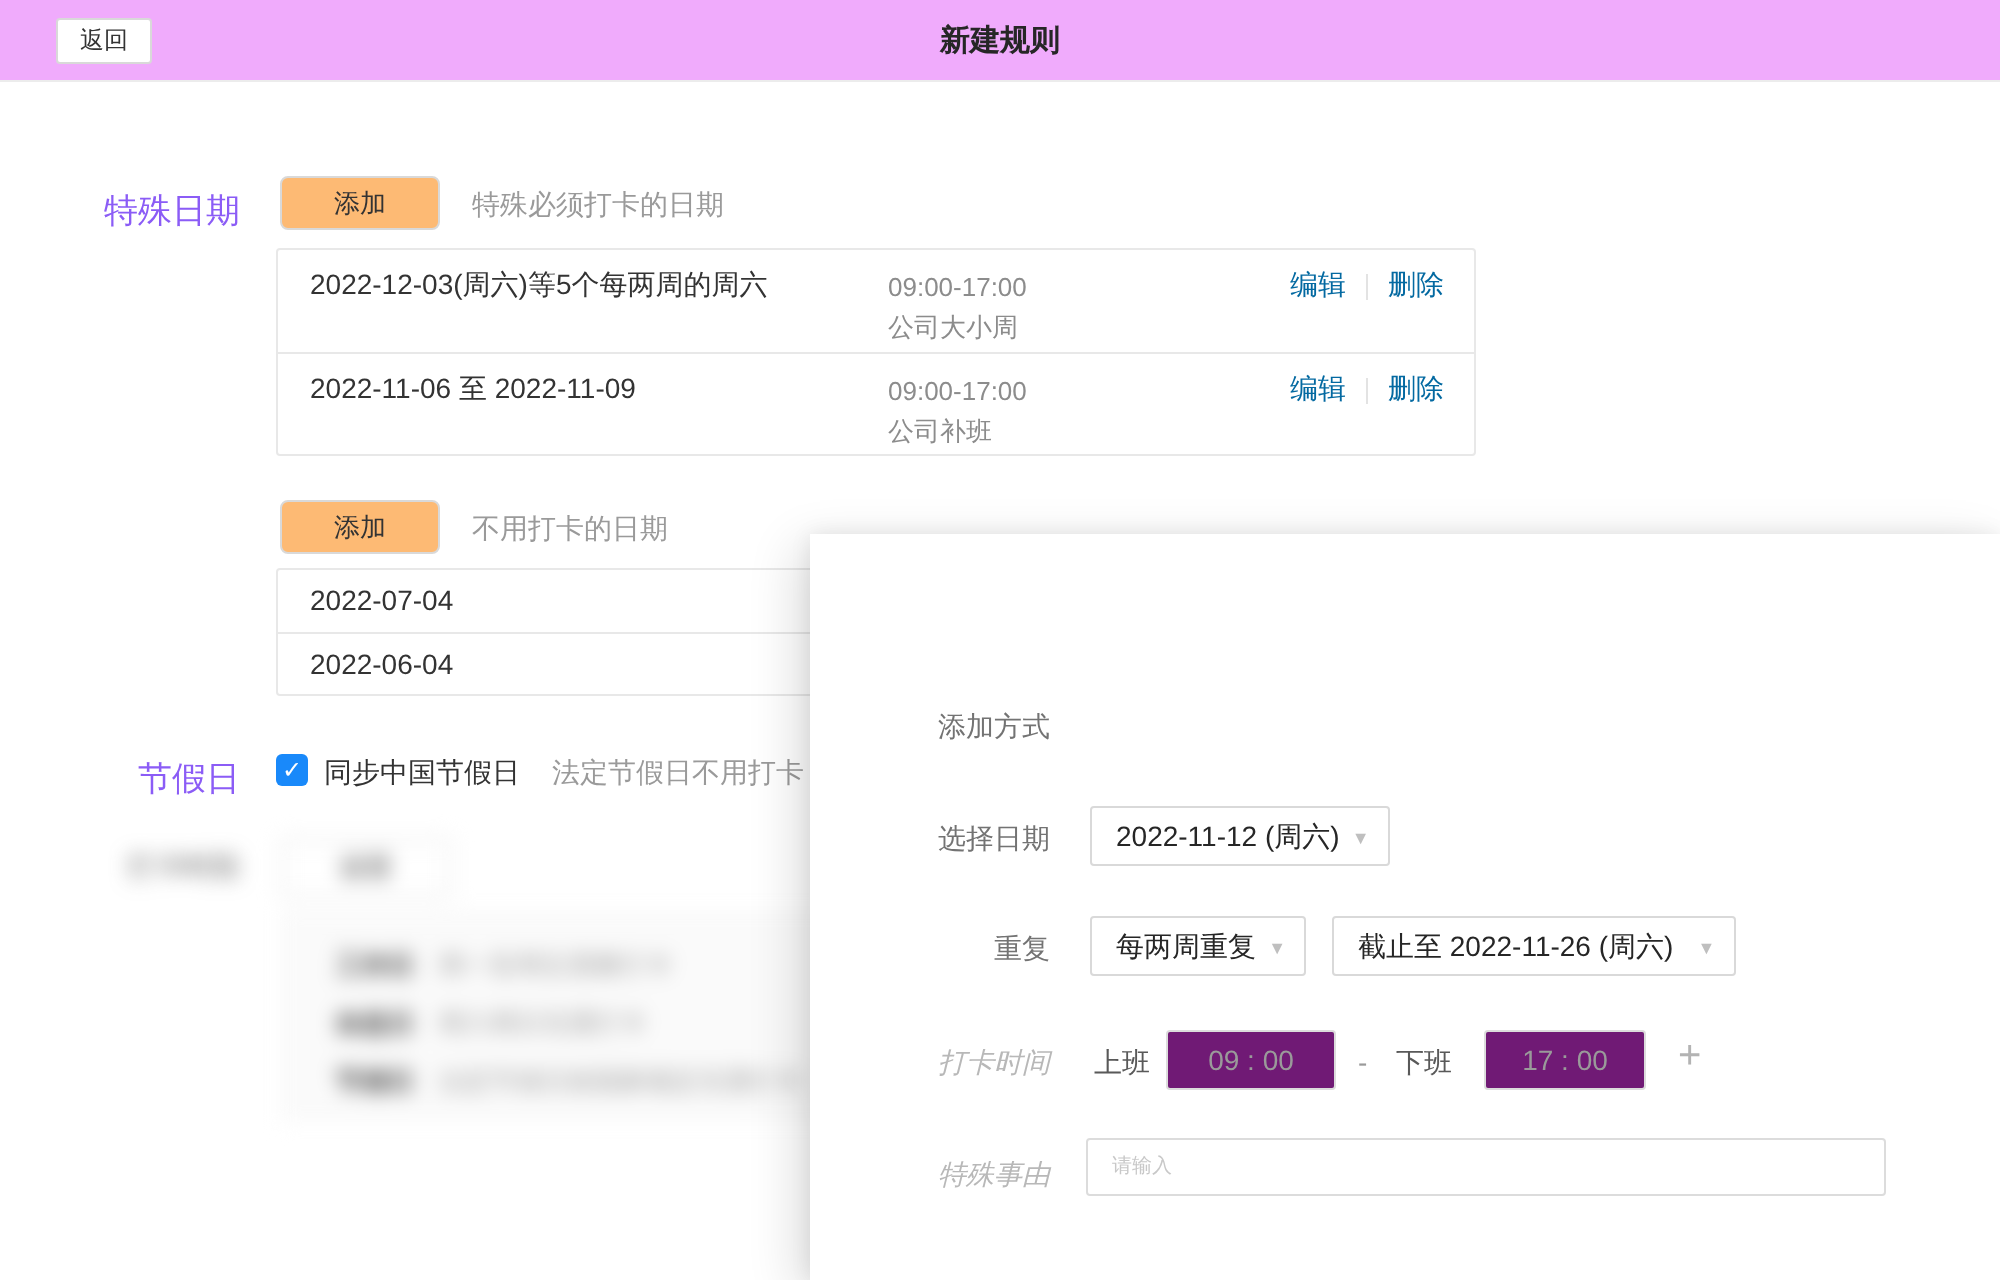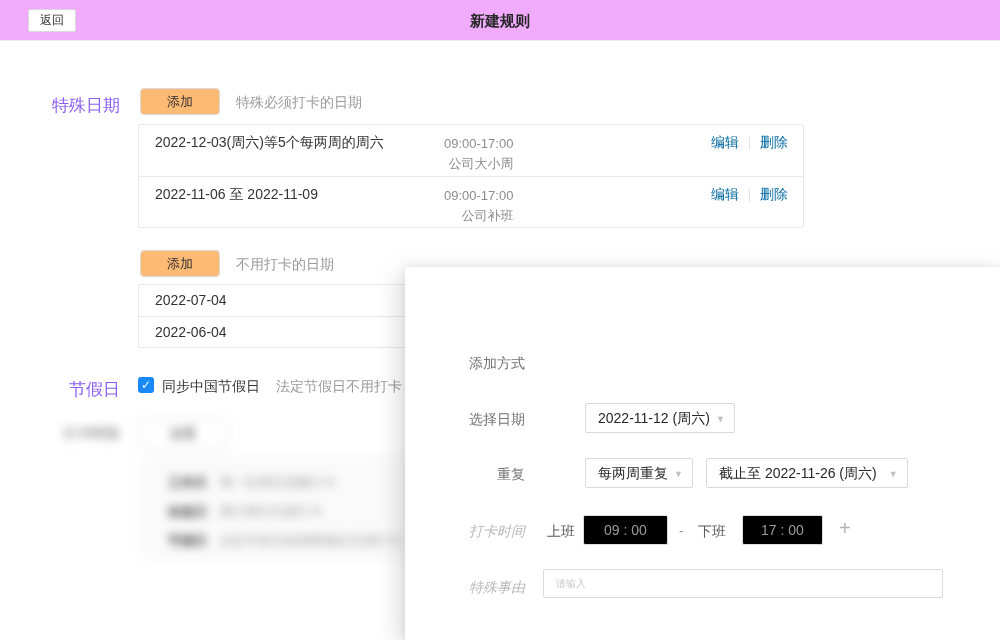--- a/index.html
+++ b/index.html
@@ -15,21 +15,21 @@
                 font-size:15px; font-weight:600; color:#262626; }
 
   
   .sec-label { position:absolute; left:30px; width:90px; text-align:right; font-size:17px; color:#8b5cf6; }
 
   .add-btn { position:absolute; width:80px; height:27px; background:#fdba74; border:1px solid #d9d9d9;
              border-radius:4px; font-size:13px; color:#333; text-align:center; line-height:25px; cursor:pointer; }
   .hint { position:absolute; font-size:14px; color:#9a9a9a; }
 
   
-  .tbl { position:absolute; left:138px; width:666px; border:1px solid #e8e8e8; border-radius:2px; background:#fff;text-align:right; }
+  .tbl { position:absolute; left:138px; width:600px; border:1px solid #e8e8e8; border-radius:2px; background:#fff; }
   .tbl .row { position:relative; }
   .tbl .row + .row { border-top:1px solid #e8e8e8; }
   .t1 .row { height:51px; }
   .t1 .date { position:absolute; left:16px; top:9px; font-size:14px; color:#333; }
   .t1 .timecol { position:absolute; left:305px; top:9px; font-size:13px; color:#8c8c8c; line-height:20px; }
   .t1 .ops { position:absolute; right:15px; top:9px; font-size:14px; display:flex; align-items:center; }
   .t1 .ops a { color:#0369a1; text-decoration:none; cursor:pointer; }
   .t1 .ops .vdiv { width:1px; height:13px; background:#e3e3e3; margin:0 10px; }
   .t2 .row { height:31px; }
   .t2 .date { position:absolute; left:16px; top:7px; font-size:14px; color:#333; }
@@ -61,24 +61,24 @@
   .m-label.dim { color:#b8b8b8;font-style:italic; }
 
   .radio { display:inline-block; width:16px; height:16px; border-radius:50%; vertical-align:-3px; cursor:pointer; }
   .radio.on { border:4.5px solid #1989fa; background:#fff; }
   .radio.off { border:1px solid #bfbfbf; background:#fff; }
   .radio-row { position:absolute; left:140px; top:87px; font-size:14px; color:#333; }
   .radio-row .opt { margin-right:22px; }
   .radio-row .opt span.txt { margin-left:8px; }
 
   .dropdown { position:absolute; height:30px; background:#fff; border:1px solid #d9d9d9; border-radius:2px;
-              font-size:14px; font-weight:500; color:#262626; line-height:28px; padding:0 24px 0 12px; cursor:pointer; white-space:nowrap;margin-left:40px; }
+              font-size:14px; font-weight:500; color:#262626; line-height:28px; padding:0 24px 0 12px; cursor:pointer; white-space:nowrap; }
   .dropdown .caret { position:absolute; right:9px; top:1px; font-size:9px; color:#bfbfbf; line-height:28px; }
 
-  .timebox { position:absolute; height:30px; border:1px solid #dcdcdc; border-radius:2px; background:#000000;
+  .timebox { position:absolute; height:30px; border:1px solid #dcdcdc; border-radius:2px; background:#701a75;
              font-size:14px; color:#9a9a9a; text-align:center; line-height:28px; cursor:text; }
   .mini-label { position:absolute; font-size:14px; color:#595959; }
   .dash { position:absolute; font-size:14px; color:#9a9a9a; }
   .plus { position:absolute; font-size:20px; color:#b3b3b3; font-weight:300; cursor:pointer; }
 
   .reason-input { position:absolute; left:138px; top:302px; width:400px; height:29px; border:1px solid #dcdcdc;
                   border-radius:2px; font-size:10px; color:#333; padding:0 12px; outline:none;
                   font-family:"Liberation Sans","DejaVu Sans",sans-serif; }
   .reason-input::placeholder { color:#c8c8c8; }
 </style>

